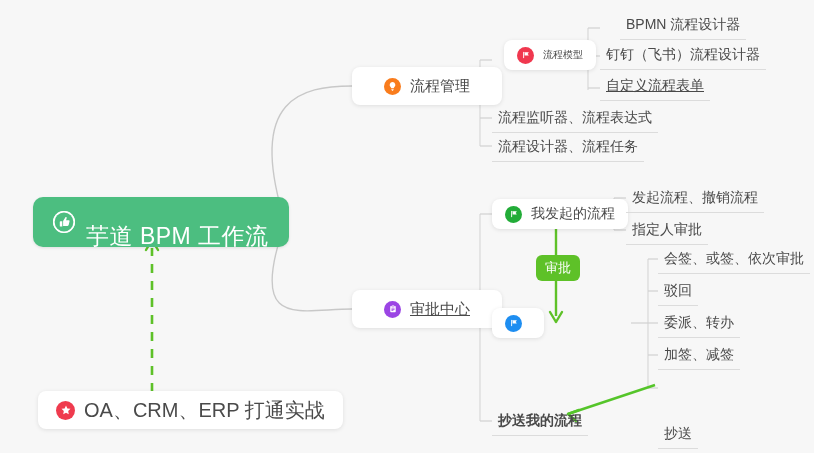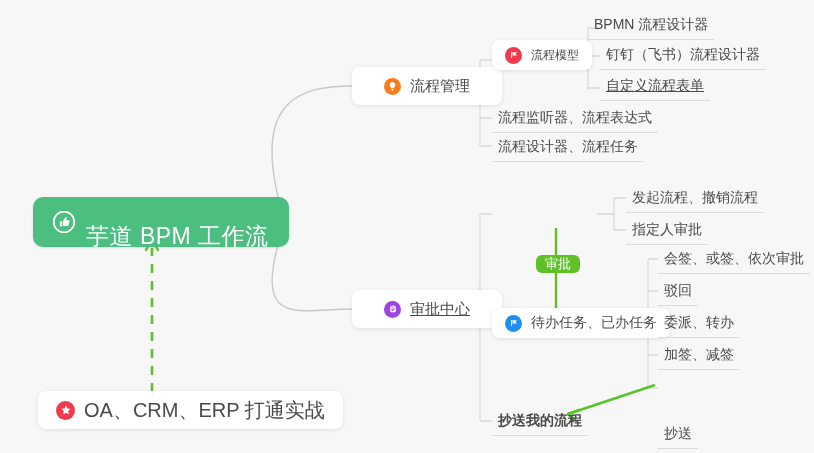--- a/index.html
+++ b/index.html
@@ -89,21 +89,21 @@
   .icn-blue   { background: #1e8ef1; }
   .icn-purple { background: #9b45e4; }
   .icn-white  { background: #ffffff; }
   .icn-star   { background: #ef3b4e; }
   
   .tag-node {
     background: #5ec128;
     border-radius: 6px;
     color: #ffffff;
     font-size: 13px;
-    height: 18px;
+    height: 26px;
     padding: 0 9px;
     justify-content: center;
   }
   .tag-node .node-label { color: #ffffff; }
   .node-label { display: inline-block; }
 </style>
 </head>
 <body>
 
 <div id="canvas">
@@ -187,31 +187,31 @@
     <span class="icn icn-orange">
       <svg width="11" height="11" viewBox="0 0 12 12">
         <path d="M6 1.2a3.1 3.1 0 0 0-1.9 5.55c.3.25.48.58.48.96v.1h2.84v-.1c0-.38.18-.71.48-.96A3.1 3.1 0 0 0 6 1.2z" fill="#ffffff"></path>
         <rect x="4.6" y="8.6" width="2.8" height="0.85" rx="0.42" fill="#ffffff"></rect>
         <rect x="5.1" y="9.9" width="1.8" height="0.8" rx="0.4" fill="#ffffff"></rect>
       </svg>
     </span>
     <span class="node-label">流程管理</span>
   </div>
 
-  <div class="node card-node" style="left:492px; top:40px; height:30px; padding:0 13px; font-size:12px;">
+  <div class="node card-node" style="left:504px; top:40px; height:30px; padding:0 13px; font-size:10px;">
     <span class="icn icn-red">
       <svg width="10" height="10" viewBox="0 0 12 12">
         <rect x="2.6" y="2.2" width="1.15" height="7.7" rx="0.55" fill="#ffffff"></rect>
         <path d="M4.3 2.6h4.6c.35 0 .5.36.28.62L7.9 4.65l1.28 1.42c.22.26.07.63-.28.63H4.3z" fill="#ffffff"></path>
       </svg>
     </span>
     <span class="node-label">流程模型</span>
   </div>
 
-  <div class="node leaf-node" style="left:588px; top:10px;">
+  <div class="node leaf-node" style="left:620px; top:10px;">
     <span class="node-label">BPMN 流程设计器</span>
   </div>
   <div class="node leaf-node" style="left:600px; top:40px;">
     <span class="node-label">钉钉（飞书）流程设计器</span>
   </div>
   <div class="node leaf-node" style="left:600px; top:71px;text-decoration:underline;">
     <span class="node-label">自定义流程表单</span>
   </div>
 
   <div class="node leaf-node" style="left:492px; top:103px;">
@@ -227,40 +227,48 @@
         <rect x="2.7" y="2.3" width="6.6" height="7.5" rx="0.9" fill="#ffffff"></rect>
         <rect x="4.4" y="1.4" width="3.2" height="1.7" rx="0.55" fill="#ffffff" stroke="#9b45e4" stroke-width="0.5"></rect>
         <rect x="4" y="4.6" width="4" height="0.72" rx="0.36" fill="#9b45e4"></rect>
         <rect x="4" y="6.1" width="4" height="0.72" rx="0.36" fill="#9b45e4"></rect>
         <rect x="4" y="7.6" width="2.6" height="0.72" rx="0.36" fill="#9b45e4"></rect>
       </svg>
     </span>
     <span class="node-label">审批中心</span>
   </div>
 
+  <div class="node card-node" style="left:492px; top:199px; height:30px; padding:0 13px; font-size:14px;">
+    <span class="icn icn-green">
+      <svg width="10" height="10" viewBox="0 0 12 12">
+        <rect x="2.6" y="2.2" width="1.15" height="7.7" rx="0.55" fill="#ffffff"></rect>
+        <path d="M4.3 2.6h4.6c.35 0 .5.36.28.62L7.9 4.65l1.28 1.42c.22.26.07.63-.28.63H4.3z" fill="#ffffff"></path>
+      </svg>
+    </span>
+    <span class="node-label">我发起的流程</span>
+  </div>
 
   <div class="node leaf-node" style="left:626px; top:183px;">
     <span class="node-label">发起流程、撤销流程</span>
   </div>
   <div class="node leaf-node" style="left:626px; top:215px;">
     <span class="node-label">指定人审批</span>
   </div>
 
   <div class="node tag-node" style="left:536px; top:255px;">
     <span class="node-label">审批</span>
   </div>
 
   <div class="node card-node" style="left:492px; top:308px; height:30px; padding:0 13px; font-size:14px;">
     <span class="icn icn-blue">
       <svg width="10" height="10" viewBox="0 0 12 12">
         <rect x="2.6" y="2.2" width="1.15" height="7.7" rx="0.55" fill="#ffffff"></rect>
         <path d="M4.3 2.6h4.6c.35 0 .5.36.28.62L7.9 4.65l1.28 1.42c.22.26.07.63-.28.63H4.3z" fill="#ffffff"></path>
       </svg>
     </span>
-    <span class="node-label">待办任务、已办任务</span>
   </div>
 
   <div class="node leaf-node" style="left:658px; top:244px;">
     <span class="node-label">会签、或签、依次审批</span>
   </div>
   <div class="node leaf-node" style="left:658px; top:276px;">
     <span class="node-label">驳回</span>
   </div>
   <div class="node leaf-node" style="left:658px; top:308px;">
     <span class="node-label">委派、转办</span>

